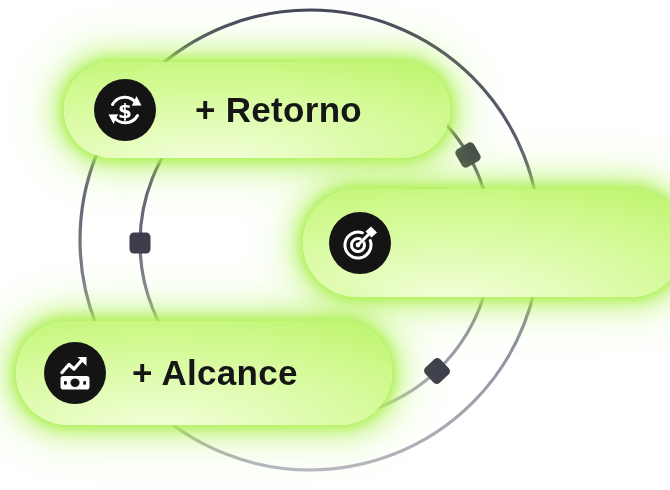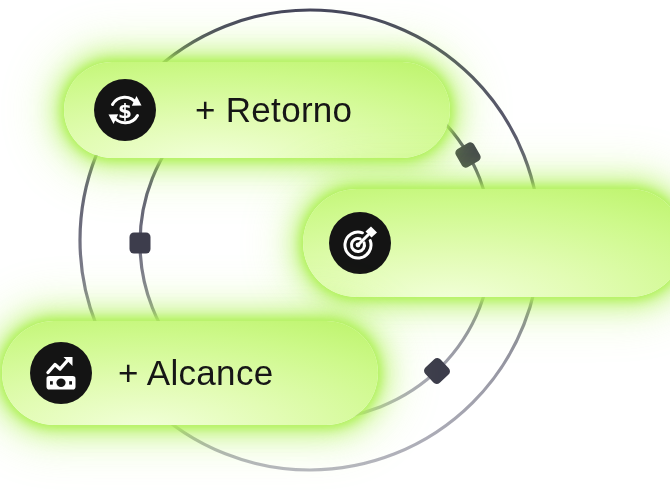--- a/index.html
+++ b/index.html
@@ -18,27 +18,27 @@
        0 0 8px 3px rgba(176,240,90,.95),
        0 0 22px 9px rgba(163,240,60,.55),
        0 0 44px 20px rgba(180,245,90,.28);
   }
   .icon-circle{
     width:62px;height:62px;border-radius:50%;
     background:#141414;flex:0 0 auto;
     display:flex;align-items:center;justify-content:center;
   }
   .label{
-    font-weight:normal;font-size:35px;color:#161616;
+    font-weight:bold;font-size:35px;color:#161616;
     letter-spacing:.3px;white-space:nowrap;line-height:1;
     padding-bottom:2px;
   }
   #pill-retorno  {left:64px; top:62px;  width:356px;height:96px; padding-left:30px;gap:39px;}
   #pill-resultado{left:303px;top:189px; width:355px;height:108px;padding-left:26px;gap:25px;}
-  #pill-alcance  {left:2px;  top:321px; width:348px;height:104px;padding-left:28px;gap:26px;}
+  #pill-alcance  {left:16px;  top:321px; width:348px;height:104px;padding-left:28px;gap:26px;}
 </style>
 </head>
 <body>
 
 <div class="stage">
 
   <svg class="orbits" width="670" height="490" viewBox="0 0 670 490">
     <defs>
       <linearGradient id="orbitGrad" x1="0" y1="0" x2="0" y2="1">
         <stop offset="0" stop-color="#45455c"></stop>

